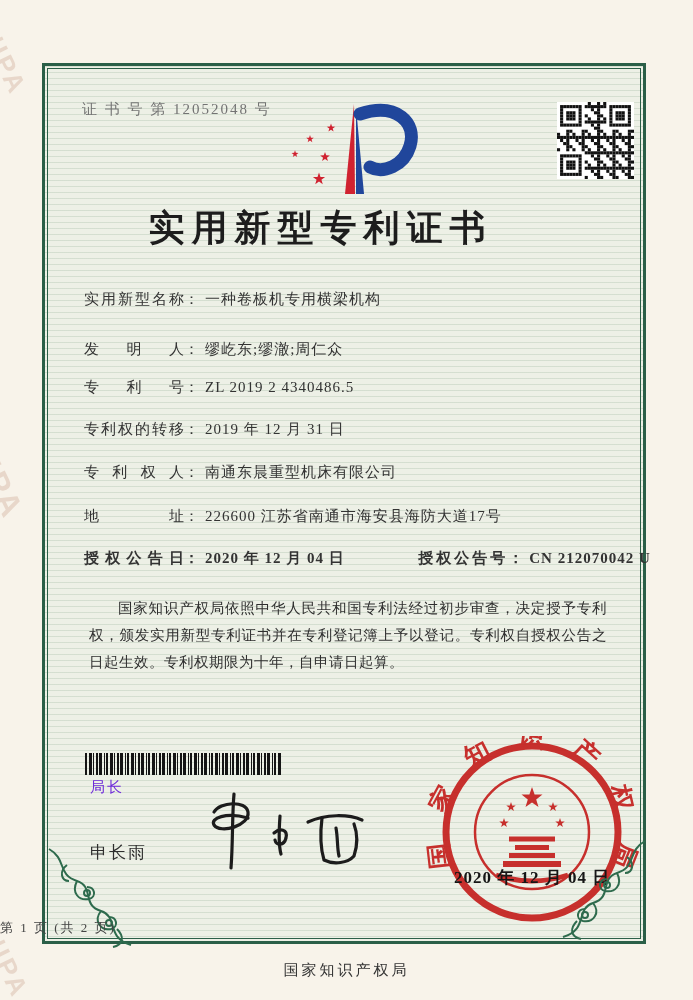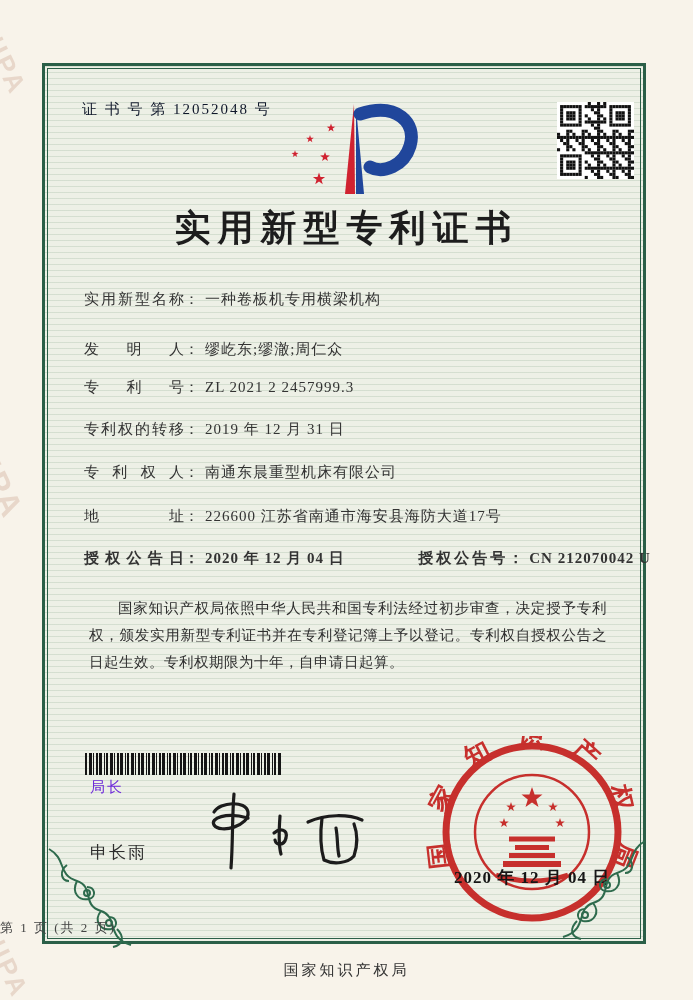--- a/index.html
+++ b/index.html
@@ -24,26 +24,26 @@
     background:
       repeating-linear-gradient(180deg, rgba(125,160,130,.22) 0 1px, rgba(0,0,0,0) 1px 6px),
       #edf0e6;
     box-sizing:border-box;
   }
   .frame-inner{
     position:absolute;inset:2px;border:1px solid #2b5f48;pointer-events:none;
   }
   
   .cert-no{
-    position:absolute;left:82px;top:100px;font-size:15px;letter-spacing:2px;color:#0f172a;
+    position:absolute;left:82px;top:100px;font-size:15px;letter-spacing:2px;color:#737373;
   }
   .logo{position:absolute;left:283px;top:101px;width:150px;height:100px;}
   .qr{position:absolute;left:557px;top:102px;width:77px;height:77px;background:#fff;}
   .title{
-    position:absolute;left:0;top:204px;width:693px;text-align:center;
+    position:absolute;left:0;top:204px;width:641px;text-align:center;
     font-size:36px;font-weight:bold;letter-spacing:7px;color:#1d1d1d;
   }
   
   .row{position:absolute;left:84px;font-size:15px;color:#333;width:540px;white-space:nowrap;}
   .f-label{
     display:inline-block;width:100px;text-align:justify;text-align-last:justify;
     vertical-align:top;
   }
   .f-colon{display:inline-block;margin-right:6px;}
   .f-value{letter-spacing:1px;}
@@ -414,21 +414,21 @@
 
   <div class="title">实用新型专利证书</div>
 
   <div class="row" style="top:290px">
     <span class="f-label">实用新型名称</span><span class="f-colon">：</span><span class="f-value">一种卷板机专用横梁机构</span>
   </div>
   <div class="row" style="top:340px">
     <span class="f-label">发明人</span><span class="f-colon">：</span><span class="f-value">缪屹东;缪澈;周仁众</span>
   </div>
   <div class="row" style="top:378px">
-    <span class="f-label">专利号</span><span class="f-colon">：</span><span class="f-value">ZL 2021 2 2457999.3</span>
+    <span class="f-label">专利号</span><span class="f-colon">：</span><span class="f-value">ZL 2019 2 4340486.5</span>
   </div>
   <div class="row" style="top:420px">
     <span class="f-label">专利权的转移</span><span class="f-colon">：</span><span class="f-value">2019 年 12 月 31 日</span>
   </div>
   <div class="row" style="top:463px">
     <span class="f-label">专利权人</span><span class="f-colon">：</span><span class="f-value">南通东晨重型机床有限公司</span>
   </div>
   <div class="row" style="top:507px">
     <span class="f-label">地址</span><span class="f-colon">：</span><span class="f-value">226600 江苏省南通市海安县海防大道17号</span>
   </div>

